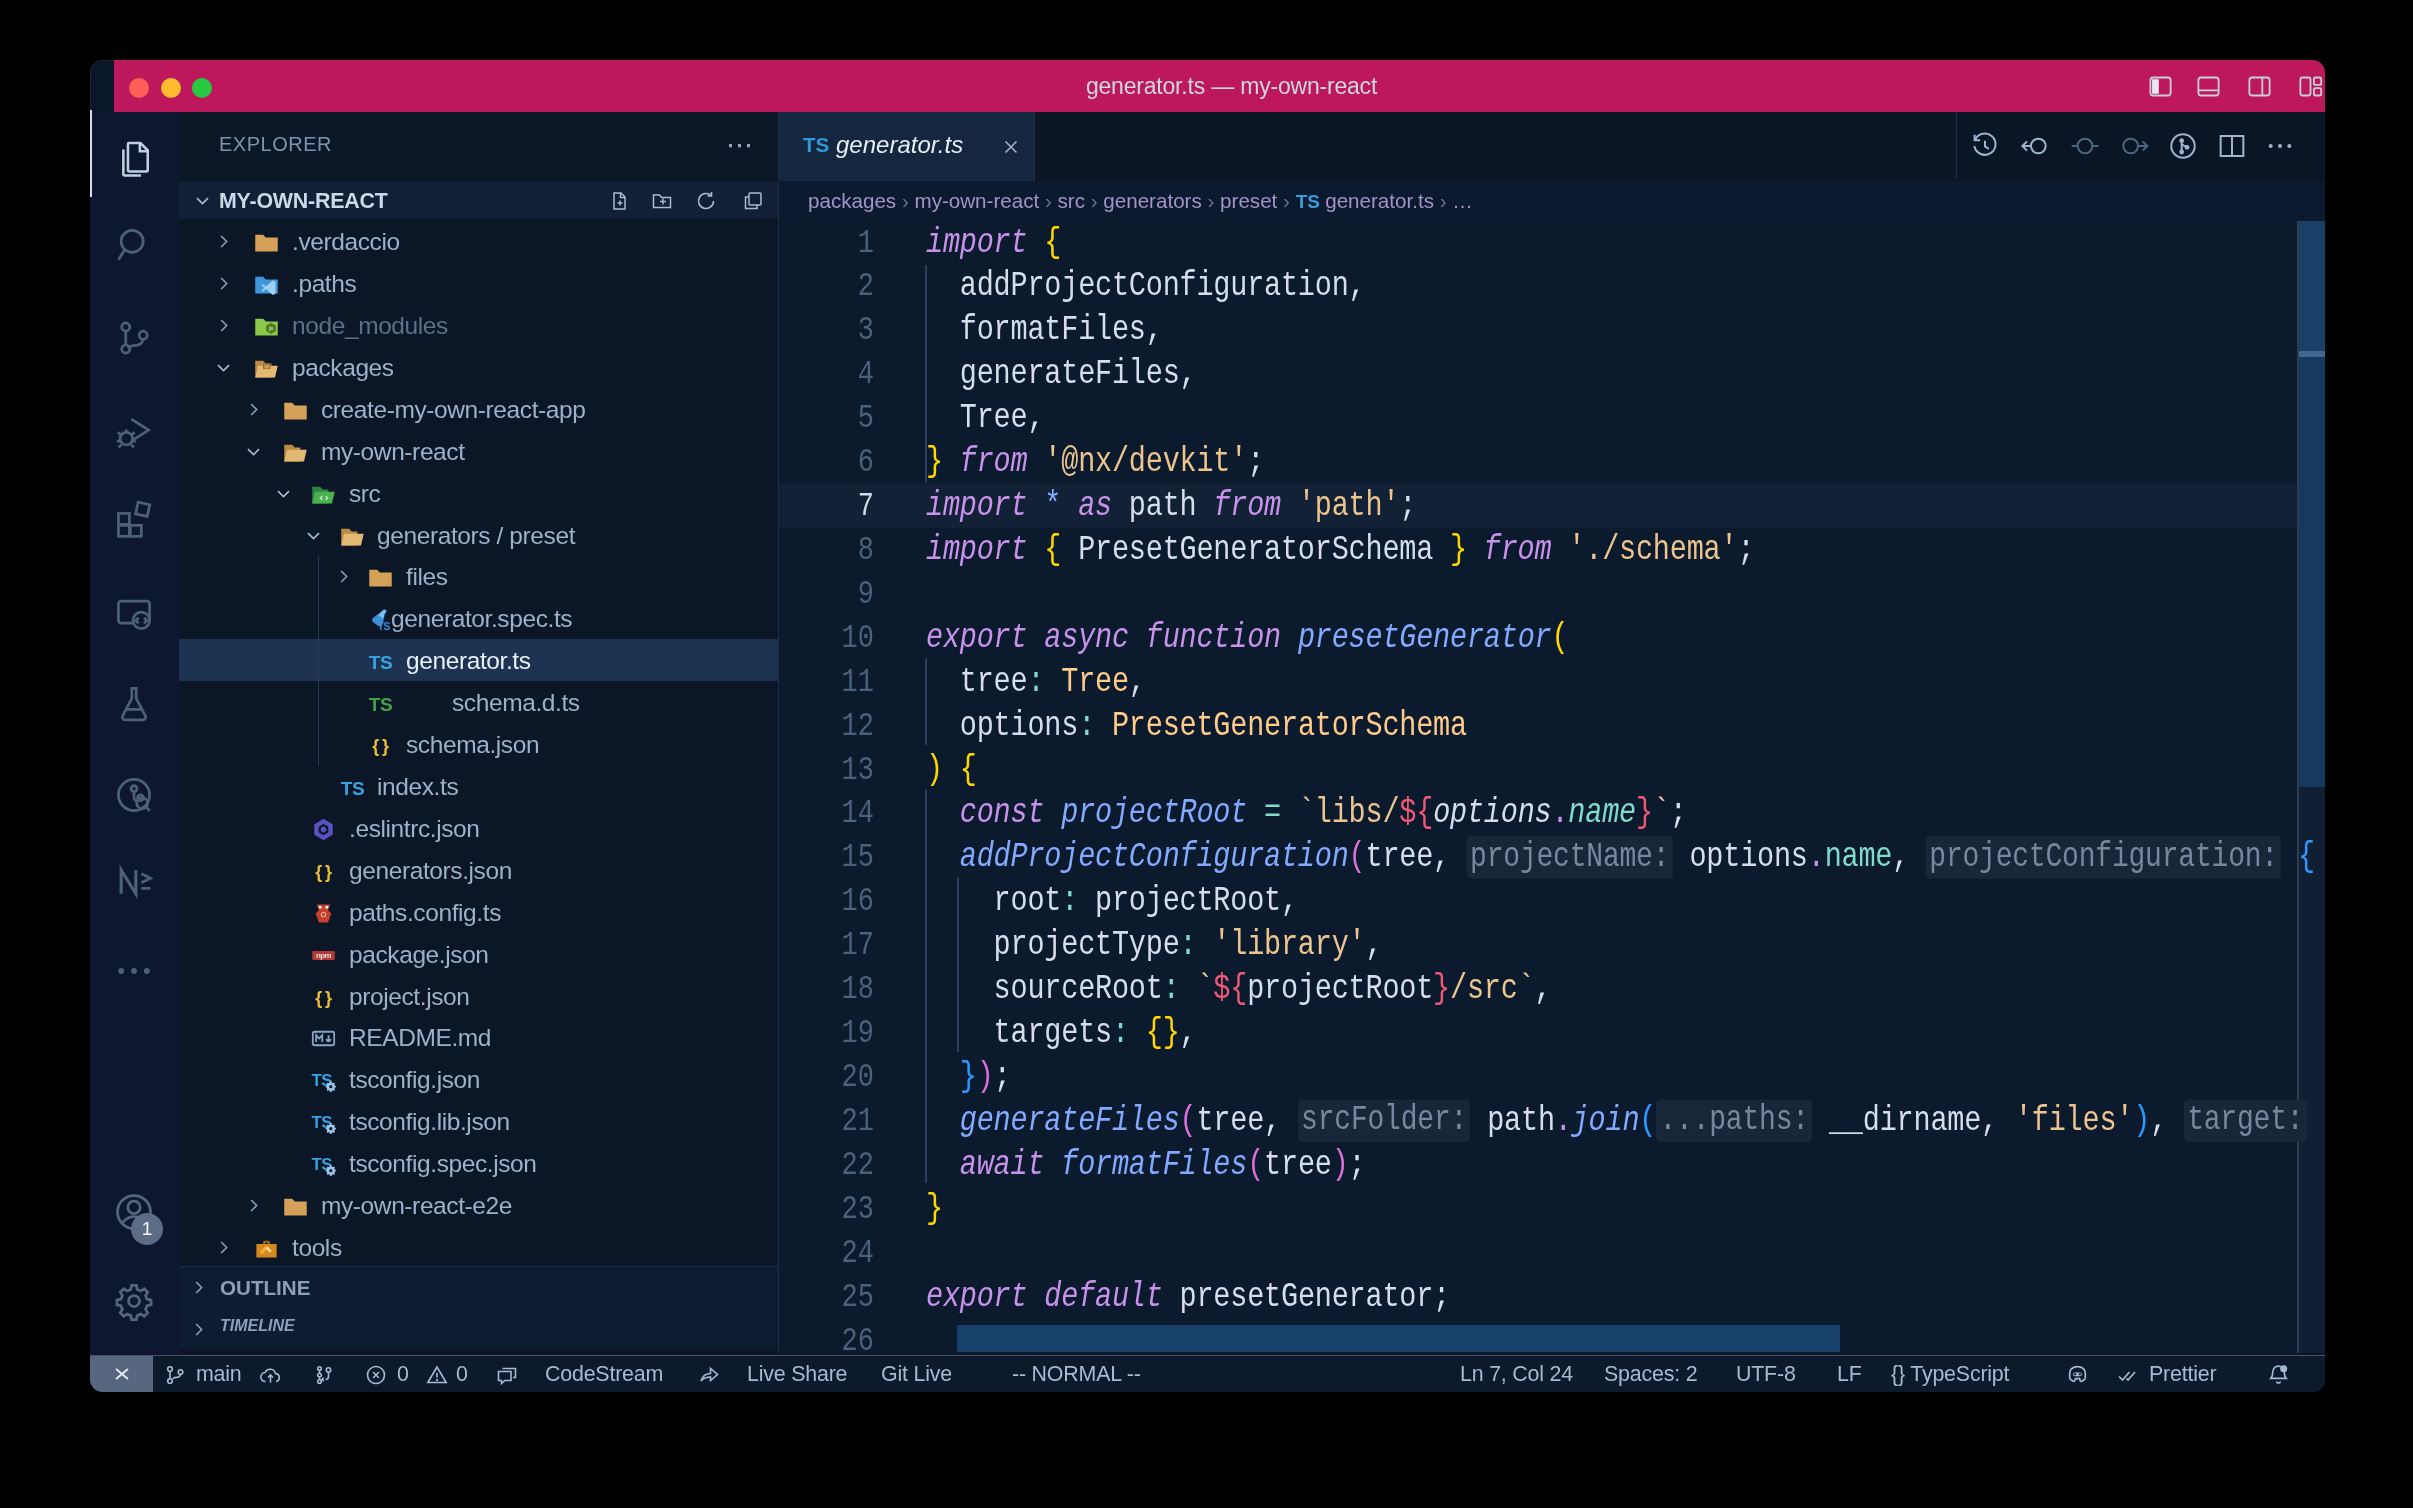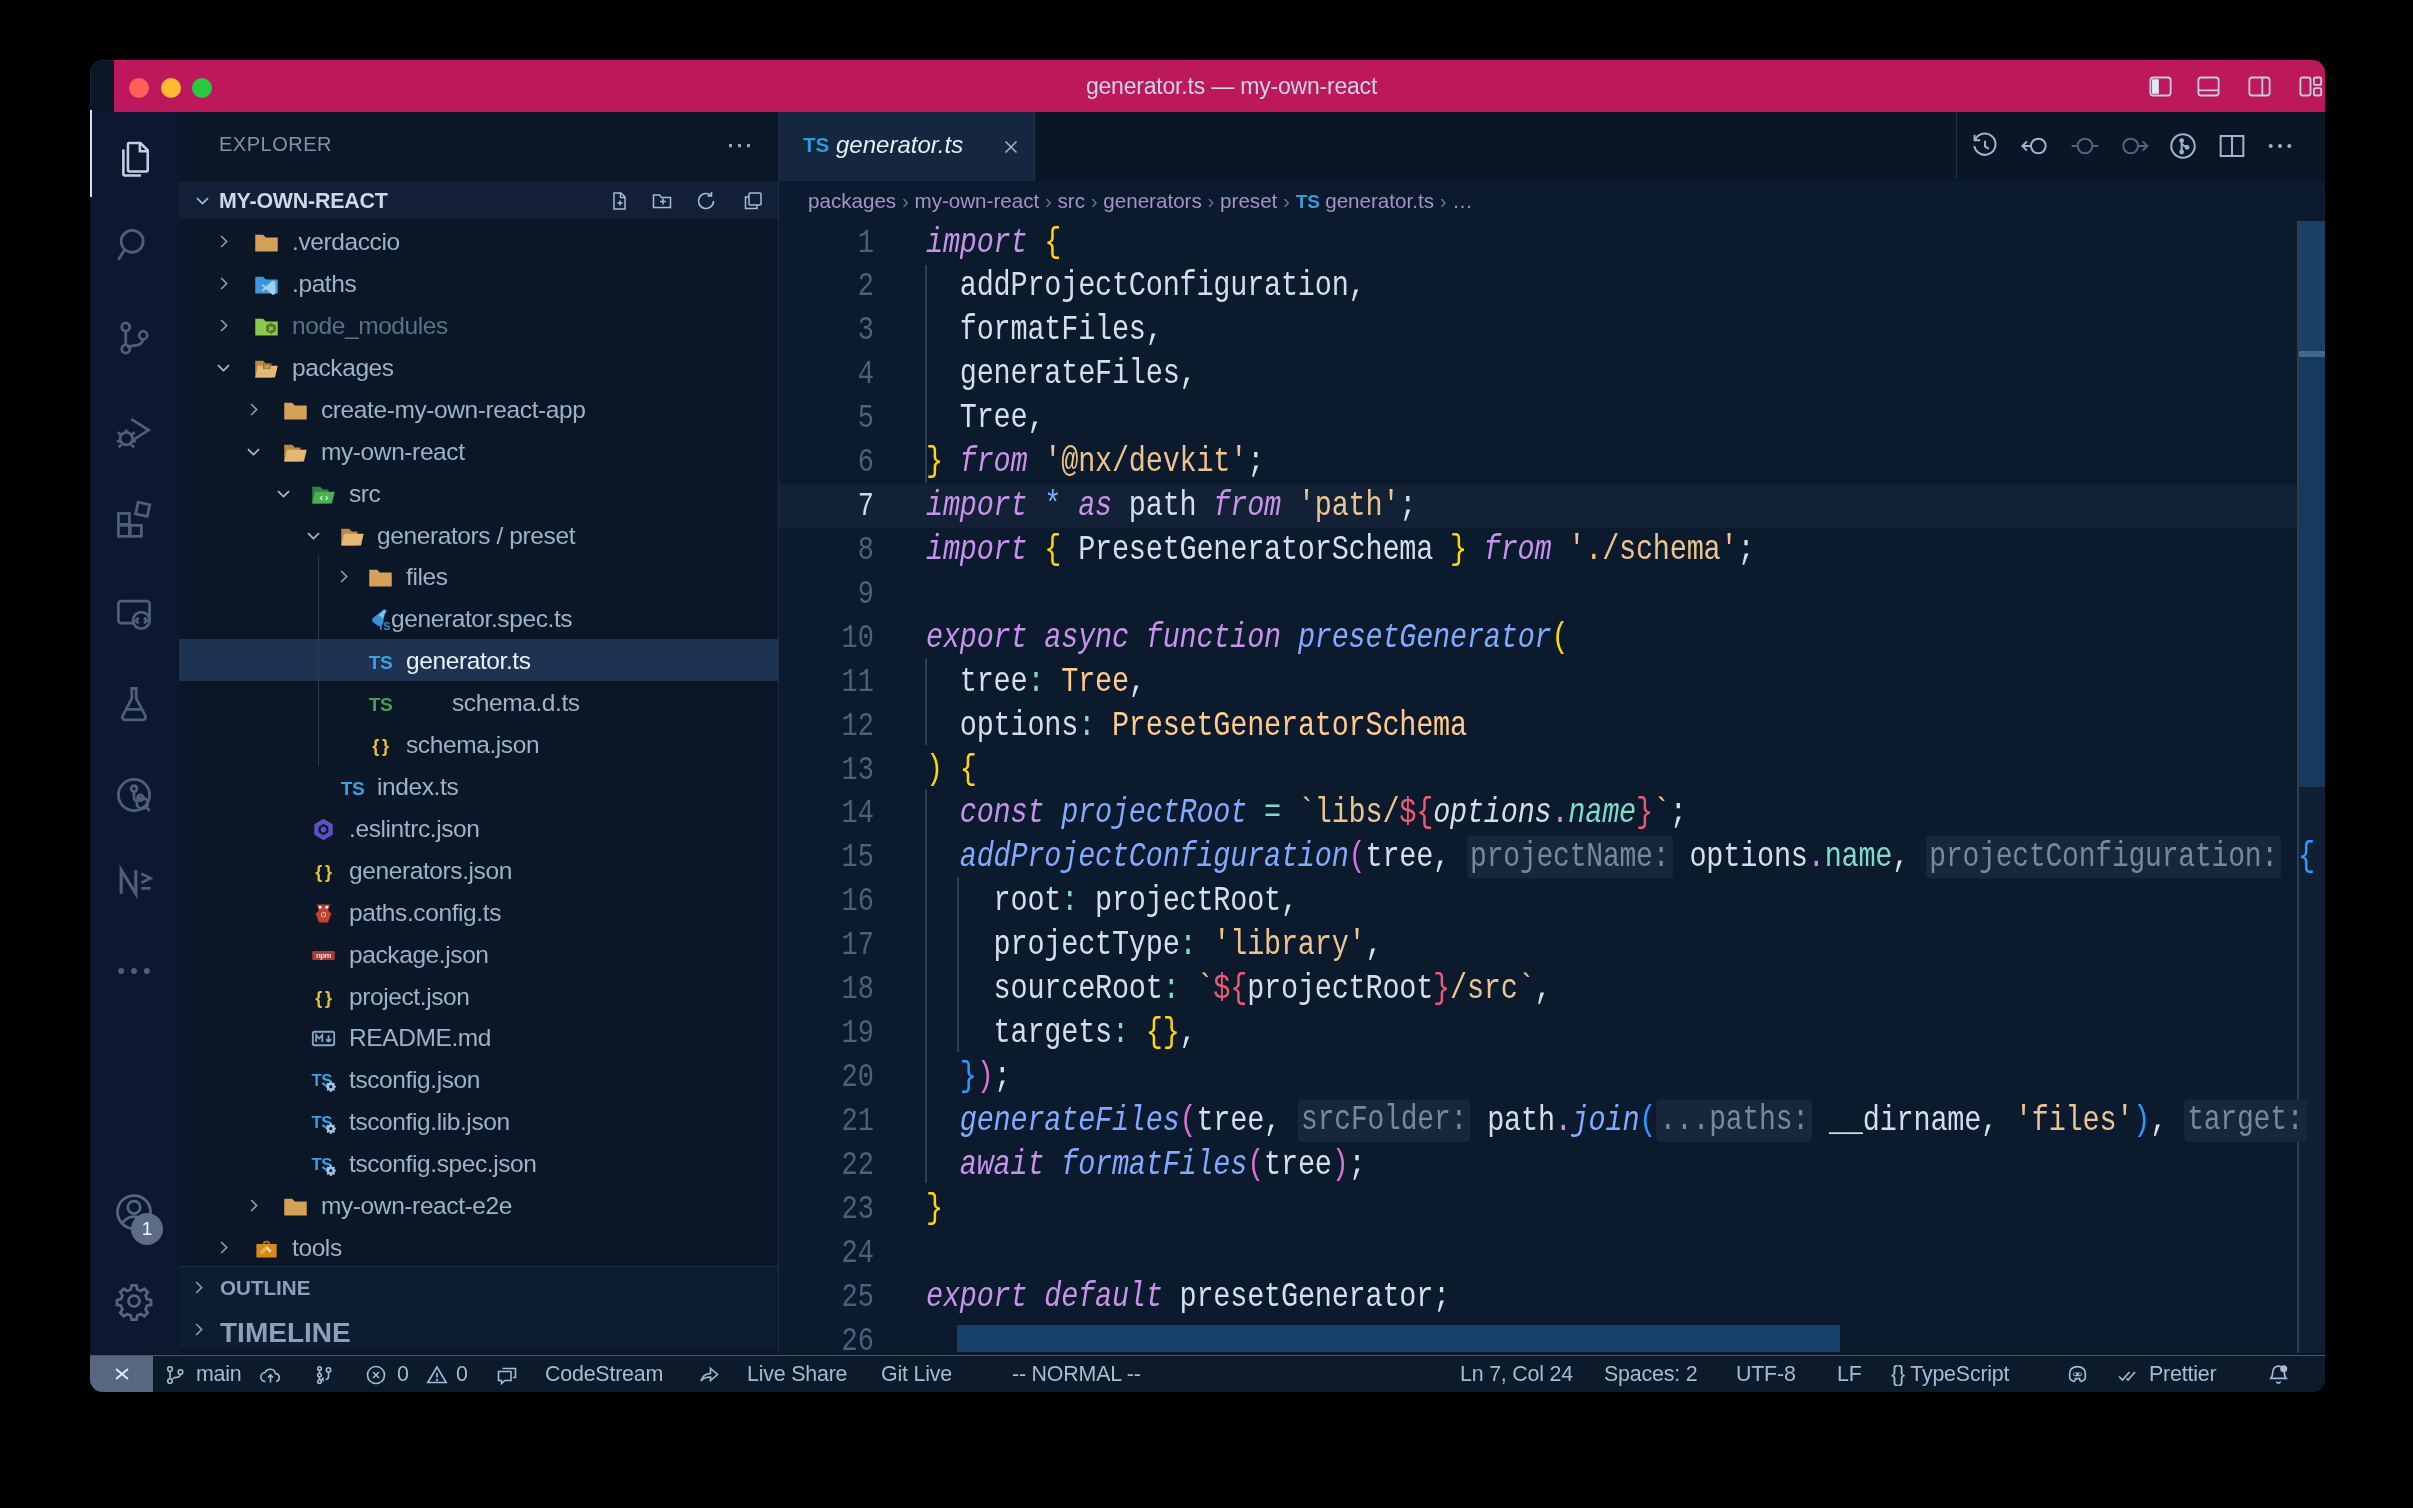--- a/index.html
+++ b/index.html
@@ -398,21 +398,21 @@
     <div style="position:absolute;left:0;top:1155px;width:599px;height:40px;background:#0e1c31;"></div>
     <svg class="chev" style="left:10.3px;top:1166px;" viewBox="0 0 24 24" fill="none" stroke="#8ba0b8" stroke-width="2">
         <path d="M9 5l7 7-7 7"></path>
       </svg>
     <div style="position:absolute;left:41px;top:1164px;color:#8ba0b8;font-size:20.6px;font-weight:bold;">OUTLINE</div>
     <div style="position:absolute;left:0;top:1196px;width:599px;height:0.8px;background:#1e2d45;"></div>
     <div style="position:absolute;left:0;top:1196px;width:599px;height:40px;background:#0e1c31;"></div>
     <svg class="chev" style="left:10.3px;top:1208px;" viewBox="0 0 24 24" fill="none" stroke="#8ba0b8" stroke-width="2">
         <path d="M9 5l7 7-7 7"></path>
       </svg>
-    <div style="position:absolute;left:41px;top:1205px;color:#8ba0b8;font-size:28px;font-weight:bold;">TIMELINE</div>
+    <div style="position:absolute;left:41px;top:1205px;color:#8ba0b8;font-size:16px;font-weight:bold;font-style:italic;">TIMELINE</div>
   </div>
 
   <div id="tabbar">
     <div id="tab">
       <span style="position:absolute;left:24px;top:20.6px;color:#2f9ad8;font-size:20.6px;font-weight:bold;">TS</span>
       <span style="position:absolute;left:57px;top:19px;color:#e6edf5;font-size:24px;font-style:italic;">generator.ts</span>
       <svg class="abs" style="left:221px;top:24px;" width="22" height="22" viewBox="0 0 24 24" fill="none" stroke="#9fb0c4" stroke-width="1.8">
           <path d="M6 6l12 12M18 6L6 18"></path>
         </svg>
     </div>

